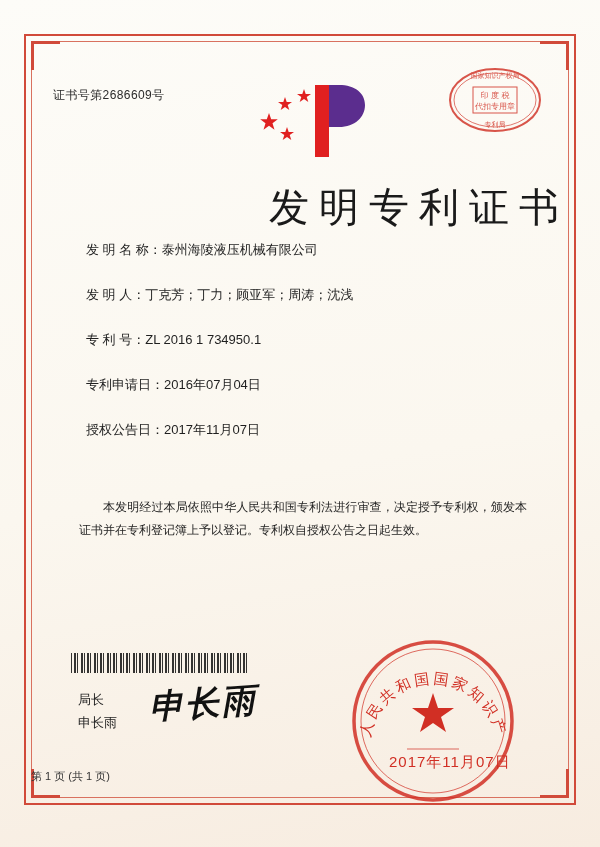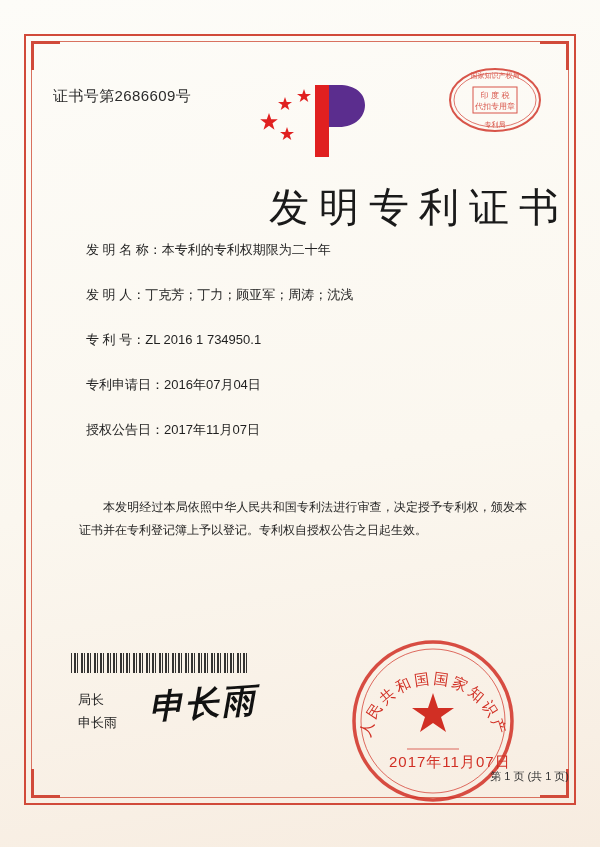--- a/index.html
+++ b/index.html
@@ -42,21 +42,21 @@
 
   .content {
     position: absolute;
     left: 31px; top: 41px; right: 31px; bottom: 49px;
   }
 
   .cert-no {
     position: absolute;
     left: 22px;
     top: 46px;
-    font-size: 15px;
+    font-size: 12px;
     color: #2b2b2b;
     letter-spacing: 0.4px;
     font-family: "Liberation Sans", sans-serif;
   }
 
   
   .logo {
     position: absolute;
     left: 228px;
     top: 42px;
@@ -178,21 +178,21 @@
     font-size: 15px;
     color: #d12f24;
     font-family: "Liberation Sans", sans-serif;
     letter-spacing: 1px;
   }
 
   .page-foot {
     position: absolute;
     left: 0; right: 0;
     bottom: 14px;
-    text-align: right;
+    text-align: left;
     font-size: 11px;
     color: #333;
     font-family: "Liberation Sans", sans-serif;
   }
 </style>
 </head>
 <body>
 
 <div class="page">
 
@@ -230,21 +230,21 @@
         <text x="48" y="44" font-size="8" fill="#d8554a" text-anchor="middle" font-family="DejaVu Serif, serif">代扣专用章</text>
         <text x="48" y="13" font-size="7" fill="#d8554a" text-anchor="middle" font-family="DejaVu Serif, serif">国家知识产权局</text>
         <text x="48" y="62" font-size="7" fill="#d8554a" text-anchor="middle" font-family="DejaVu Serif, serif">专利局</text>
       </svg>
     </div>
 
     <div class="title">发明专利证书</div>
 
     <div class="fields">
       <div class="field-row">
-        <span class="field-label">发 明 名 称：</span><span class="field-value">本专利的专利权期限为二十年</span>
+        <span class="field-label">发 明 名 称：</span><span class="field-value">泰州海陵液压机械有限公司</span>
       </div>
       <div class="field-row">
         <span class="field-label">发 明 人：</span><span class="field-value">丁克芳；丁力；顾亚军；周涛；沈浅</span>
       </div>
       <div class="field-row">
         <span class="field-label">专 利 号：</span><span class="field-value">ZL 2016 1 734950.1</span>
       </div>
       <div class="field-row">
         <span class="field-label">专利申请日：</span><span class="field-value">2016年07月04日</span>
       </div>

